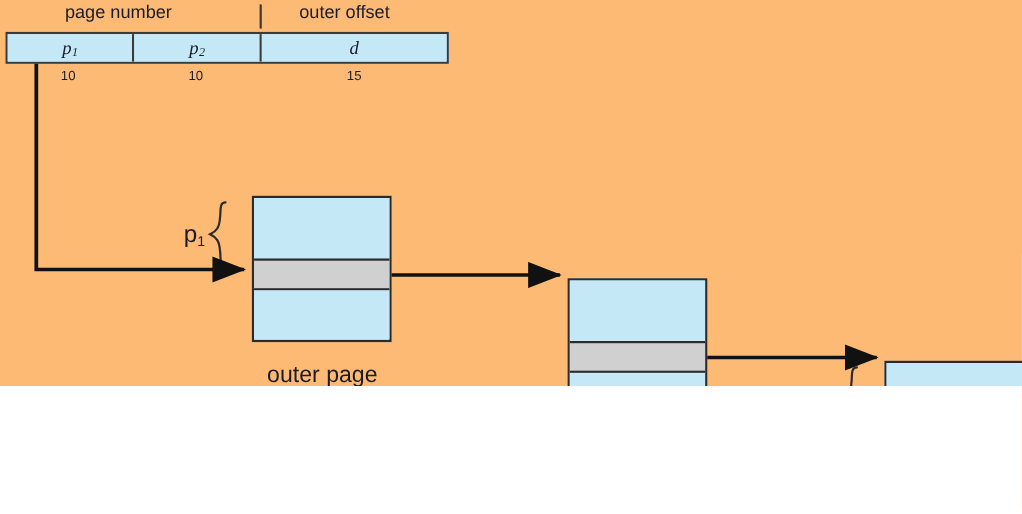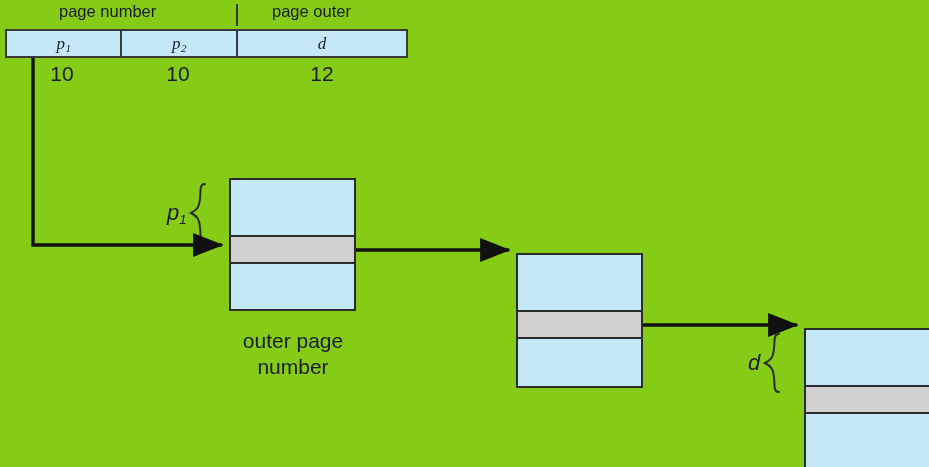--- a/index.html
+++ b/index.html
@@ -3,22 +3,22 @@
 <meta charset="utf-8">
 <style>
   html, body {
     margin: 0;
     padding: 0;
     background: #ffffff;
   }
   #stage {
     position: relative;
     width: 929px;
-    height: 467px;
-    background: #84cc16;
+    height: 351px;
+    background: #fdba74;
     overflow: hidden;
     font-family: "Liberation Sans", sans-serif;
     color: #1b1b2b;
   }
 
   
   .addr-box {
     position: absolute;
     left: 5px;
     top: 29px;
@@ -67,21 +67,21 @@
     left: 236px;
     top: 4px;
     width: 2px;
     height: 22px;
     background: #3a3a3a;
   }
 
   .bit-label {
     position: absolute;
     top: 62px;
-    font-size: 21px;
+    font-size: 12px;
     color: #1b1b2b;
     text-align: center;
     width: 40px;
   }
   .bits1 { left: 42px; }
   .bits2 { left: 158px; }
   .bits3 { left: 302px; }
 
   
   .ptable {
@@ -135,21 +135,20 @@
     position: absolute;
     display: flex;
     align-items: center;
   }
   .brace-label {
     font-size: 22px;
     color: #1b1b2b;
     font-family: "Liberation Sans", sans-serif;
     margin-right: 1px;
     line-height: 1;
-    font-style: italic;
   }
   .brace-label sub {
     font-size: 13px;
     vertical-align: baseline;
     position: relative;
     top: 4px;
   }
   .bg-p1 { left: 167px; top: 182px; }
   .bg-p2 { left: 455px; top: 257px; }
   .bg-d  { left: 748px; top: 332px; }
@@ -164,41 +163,41 @@
     pointer-events: none;
   }
 </style>
 </head>
 <body>
 
 <div id="stage">
 
   <div class="hdr-label hdr-pagenum">page number</div>
 
-  <div class="hdr-label hdr-pageoff">page outer</div>
+  <div class="hdr-label hdr-pageoff">outer offset</div>
 
   <div class="hdr-tick"></div>
 
   <div class="addr-box">
     <div class="addr-cell c1">
       <span>p</span>
         <sub>1</sub>
     </div>
     <div class="addr-cell c2">
       <span>p</span>
         <sub>2</sub>
     </div>
     <div class="addr-cell c3">
       <span>d</span>
     </div>
   </div>
 
   <div class="bit-label bits1">10</div>
   <div class="bit-label bits2">10</div>
-  <div class="bit-label bits3">12</div>
+  <div class="bit-label bits3">15</div>
 
   <div class="ptable t1">
     <div class="seg s-top"></div>
     <div class="seg gray s-mid"></div>
     <div class="seg s-bot"></div>
   </div>
   <div class="caption cap1">outer page number</div>
 
   <div class="ptable t2">
     <div class="seg s-top"></div>

